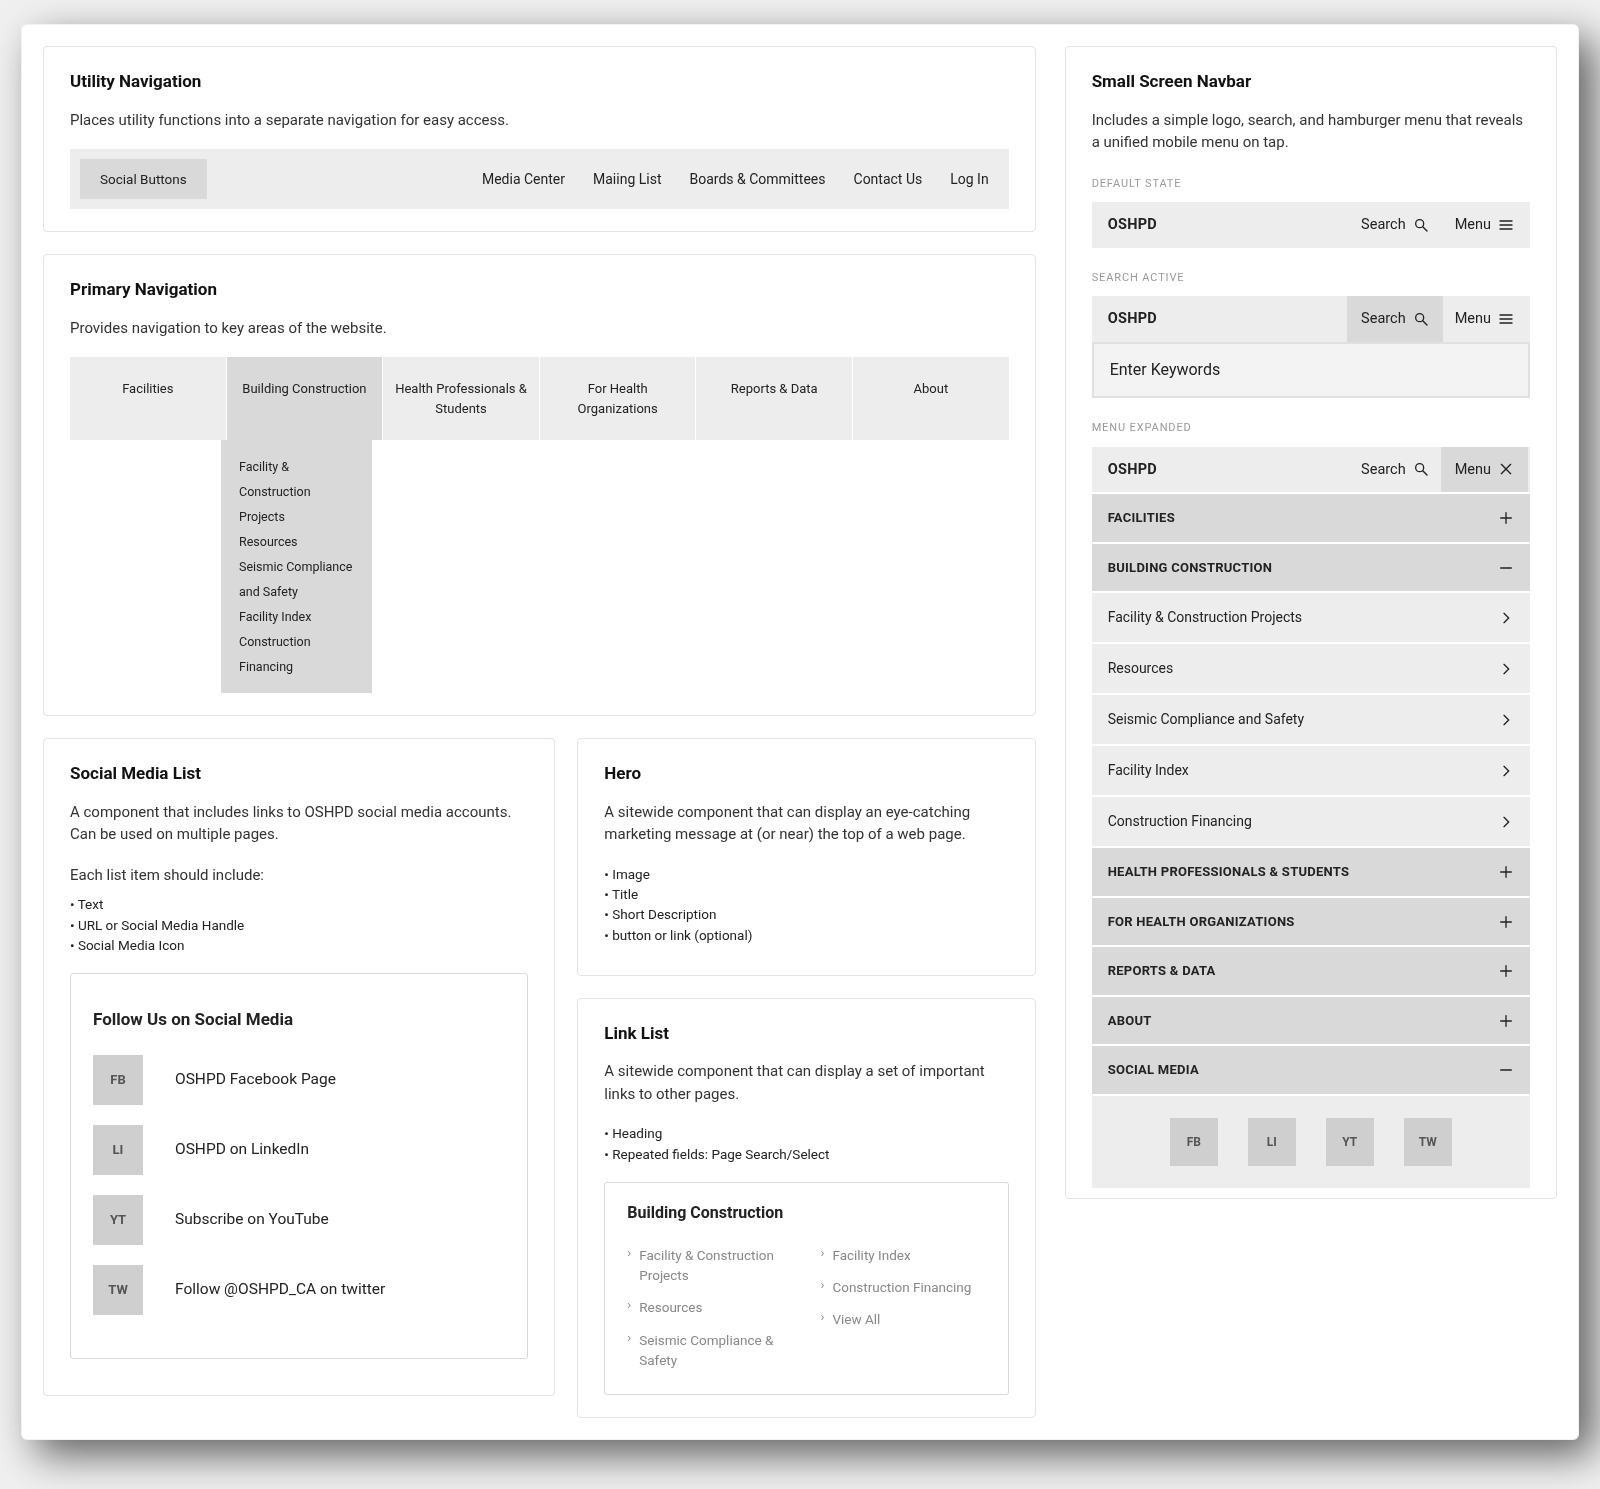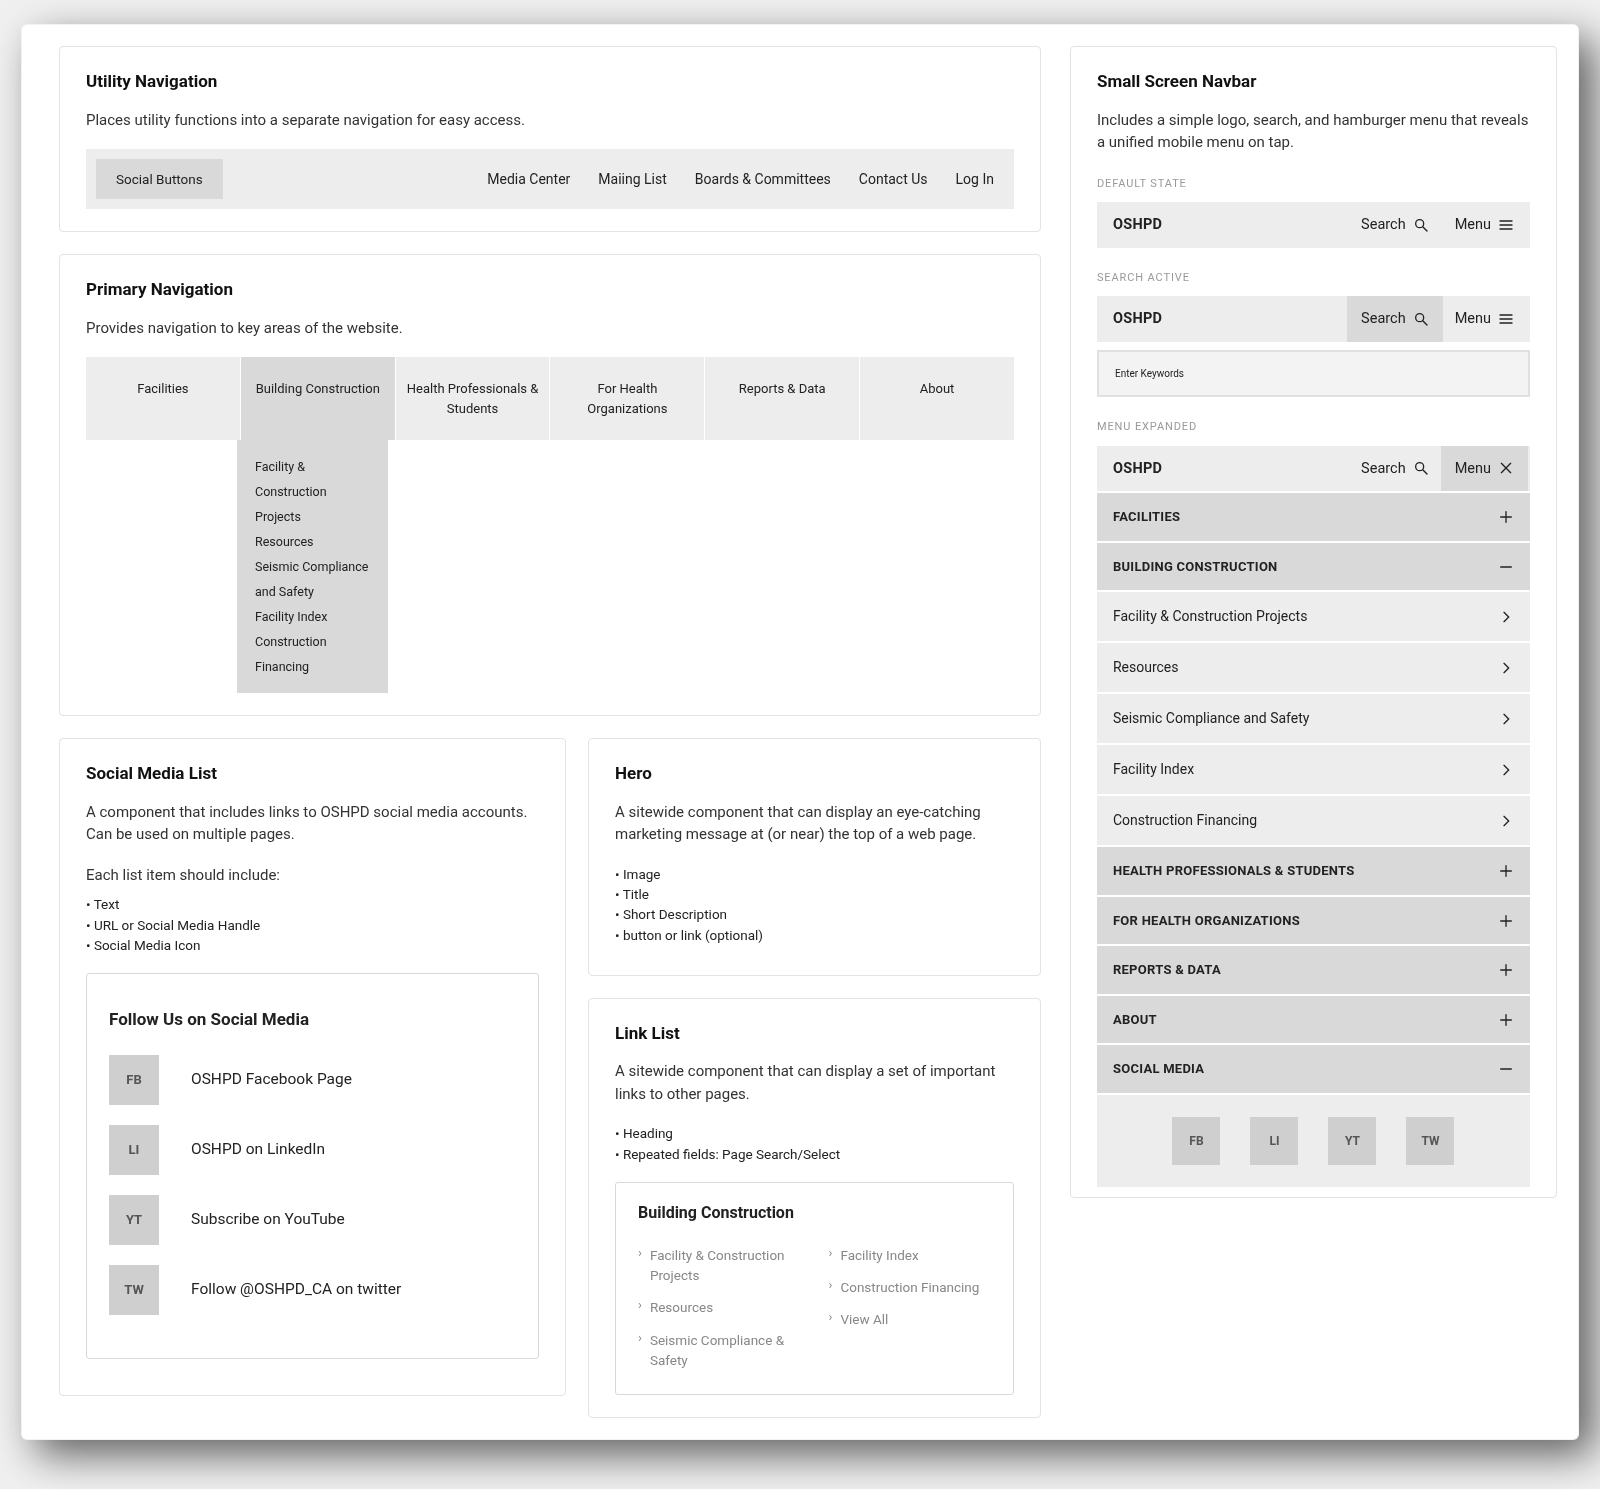--- a/index.html
+++ b/index.html
@@ -14,21 +14,21 @@
   }
   .canvas {
     width:1558px;
     margin:24px auto 50px;
     background:#fff;
     border-radius:6px;
     box-shadow: 15px 15px 40px rgba(0,0,0,.6), inset 0 0 0 1px rgba(0,0,0,.05);
     padding:22px;
   }
   .columns { display:flex; gap:22px;}
-  .col-left { width:1002px;margin-left:16px;}
+  .col-left { width:1002px;}
   .col-right{ width:504px;padding-left:7px;}
   .card {
     background:#fff;
     border:1px solid #e3e3e3;
     border-radius:4px;
     padding:22px 26px;
     margin-bottom:22px;
   }
   .card > h3 { margin:0 0 14px; font-size:17px; font-weight:700; color:#111;}
   .card > p.desc { margin:0 0 18px; font-size:15px; color:#333;}
@@ -76,21 +76,21 @@
 
   
   .label { color:#9a9a9a; font-size:11px; letter-spacing:.08em; margin:22px 0 10px;}
   .ssn-bar { background:#ededed; display:flex; align-items:flex-end; padding:12px 16px; gap:38px; font-size:14.5px;}
   .ssn-logo { font-weight:700; letter-spacing:.02em;}
   .ssn-right { margin-left:auto; display:flex; gap:26px; align-items:center;}
   .ssn-btn { display:flex; align-items:center; gap:7px; cursor:pointer;}
   .ssn-btn.active { background:#d9d9d9; margin:-12px -14px; padding:12px 14px;}
   svg.ico { width:16px; height:16px; stroke:#222; stroke-width:2; fill:none; stroke-linecap:round;}
   .ssn-search {
-    background:#f3f3f3; border:2px solid #e0e0e0; margin-top:8px; padding:14px 16px; font-size:10px; color:#222;
+    background:#f3f3f3; border:2px solid #e0e0e0; margin-top:0; padding:14px 16px; font-size:16px; color:#222;
   }
 
   
   .acc { margin-top:0;}
   .acc-item { display:flex; align-items:center; justify-content:space-between; padding:14px 16px; font-size:13px; border-bottom:2px solid #fff;}
   .acc-top { background:#d9d9d9; font-weight:700; letter-spacing:.02em;}
   .acc-sub { background:#ededed; font-size:14px;}
   .acc-social-row { background:#ededed; display:flex; justify-content:center; gap:30px; padding:22px 0;}
   .acc-ico { width:48px; height:48px; background:#cfcfcf; display:flex; align-items:center; justify-content:center; font-size:12px; font-weight:700; color:#555;}
 

